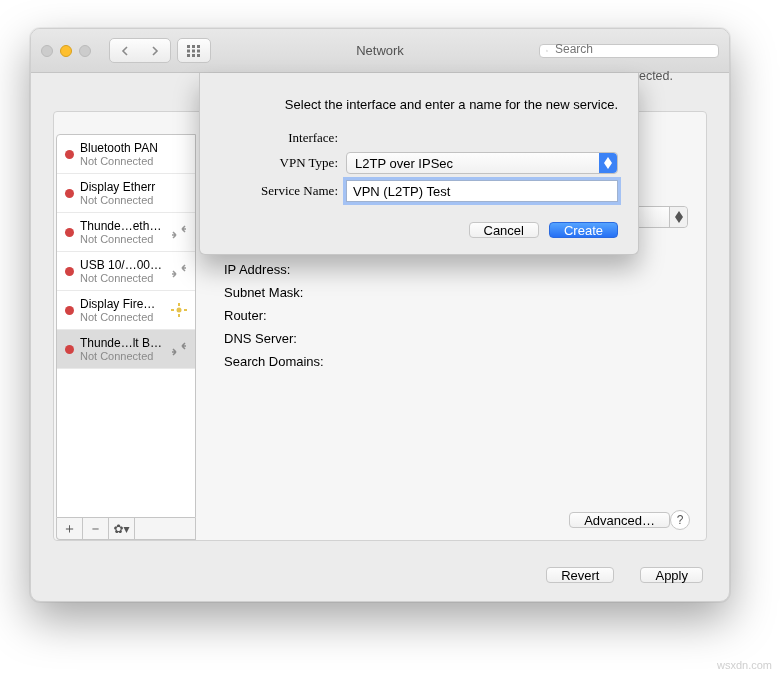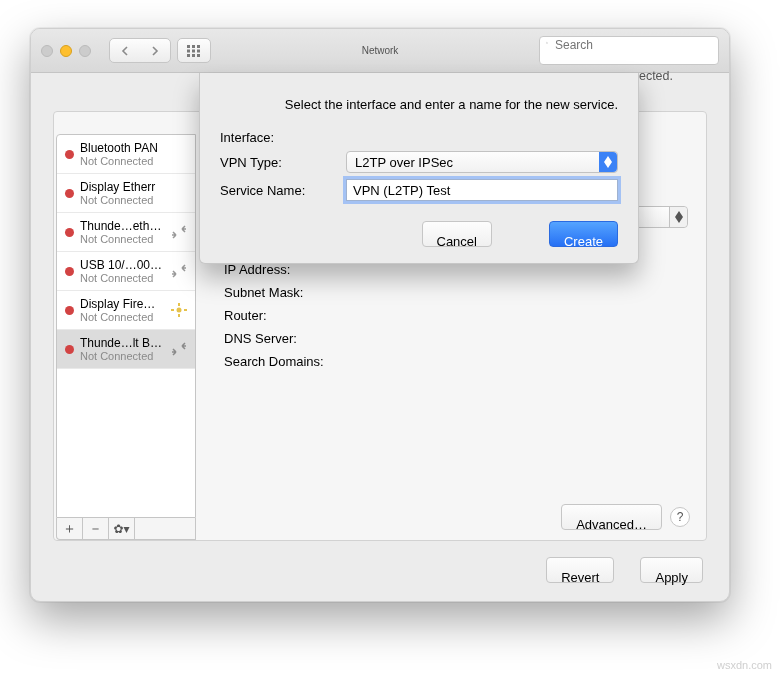--- a/index.html
+++ b/index.html
@@ -44,26 +44,26 @@
     display:flex;border:1px solid #c6c6c6;border-radius:5px;overflow:hidden;
     background:linear-gradient(#fdfdfd,#ececec);
   }
   .nav-group button,.grid-btn button{
     border:none;background:transparent;width:30px;height:23px;
     display:flex;align-items:center;justify-content:center;color:#5a5a5a;
   }
   .grid-btn button{width:32px;}
   .title{
     position:absolute;left:0;right:0;text-align:center;
-    font-size:10px;color:#525252;pointer-events:none;
+    font-size:13px;color:#525252;pointer-events:none;
   }
   .search-wrap{
-    margin-left:auto;width:180px;height:29px;
+    margin-left:auto;width:180px;height:14px;
     border:1px solid #c8c8c8;border-radius:4px;
-    background:#fff;display:flex;align-items:flex-start;padding:0 6px;gap:5px;
+    background:#fff;display:flex;align-items:flex-end;padding:0 6px;gap:5px;
   }
   .search-wrap input{border:none;outline:none;flex:1;font-size:12px;background:transparent;color:#333;}
   
   .panel{
     position:absolute;top:82px;left:22px;right:22px;bottom:60px;
     background:#f6f6f6;border:1px solid #d2d2d2;border-radius:4px;
     display:flex;
   }
   .sidebar{
     width:142px;display:flex;flex-direction:column;
@@ -112,28 +112,28 @@
     position:absolute;right:0;top:0;bottom:0;width:18px;
     background:#3b82f6;border-radius:0 4px 4px 0;
     display:flex;flex-direction:column;align-items:center;justify-content:center;
   }
   .mac-select .arrows svg{width:8px;height:6px;}
   .arrows-grey{
     background:#f1f1f1 !important;border-left:1px solid #c2c2c2;
   }
   .arrows-grey svg polygon{fill:#555 !important;}
   .mac-btn{
-    height:16px;padding:12px 14px;border:1px solid #c6c6c6;border-radius:4px;
+    height:16px;padding:0 14px;border:1px solid #c6c6c6;border-radius:4px;
     background:linear-gradient(#fdfdfd,#f0f0f0);font-size:13px;
   }
   .mac-btn.primary{
-    background:linear-gradient(#55a4ff,#2670f4);color:#fff;border-color:#2a6ae0;margin-left:47px;
+    background:linear-gradient(#55a4ff,#2670f4);color:#fff;border-color:#2a6ae0;
   }
   .adv-row{
-    position:absolute;right:16px;bottom:10px;display:flex;gap:8px;align-items:center;
+    position:absolute;right:16px;bottom:10px;display:flex;align-items:center;
   }
   .help-btn{
     width:20px;height:20px;border:1px solid #c6c6c6;border-radius:50%;
     background:#fff;font-size:12px;color:#555;
     display:flex;align-items:center;justify-content:center;
   }
   
   .bottom-btns{
     position:absolute;right:26px;bottom:18px;display:flex;gap:26px;
   }
@@ -146,21 +146,21 @@
     padding:24px 20px 16px 20px;
     z-index:5;
   }
   .sheet-msg{
     text-align:right;margin-bottom:18px;font-size:13px;color:#000;
   }
   .sheet-row{
     display:flex;align-items:center;margin:6px 0;
   }
   .sheet-row .slbl{
-    width:118px;margin-right:8px;font-size:13px;
+    width:118px;text-align:right;margin-right:8px;font-size:13px;font-family:Liberation Serif, serif;
   }
   .sheet-row .mac-select,.sheet-row .mac-input{
     flex:1;
   }
   .mac-input{
     height:22px;border:1px solid #9fb2d0;border-radius:0;
     box-shadow:0 0 0 3px rgba(77,144,254,.45);
     padding:0 6px;font-size:13px;outline:none;
   }
   .sheet-actions{

